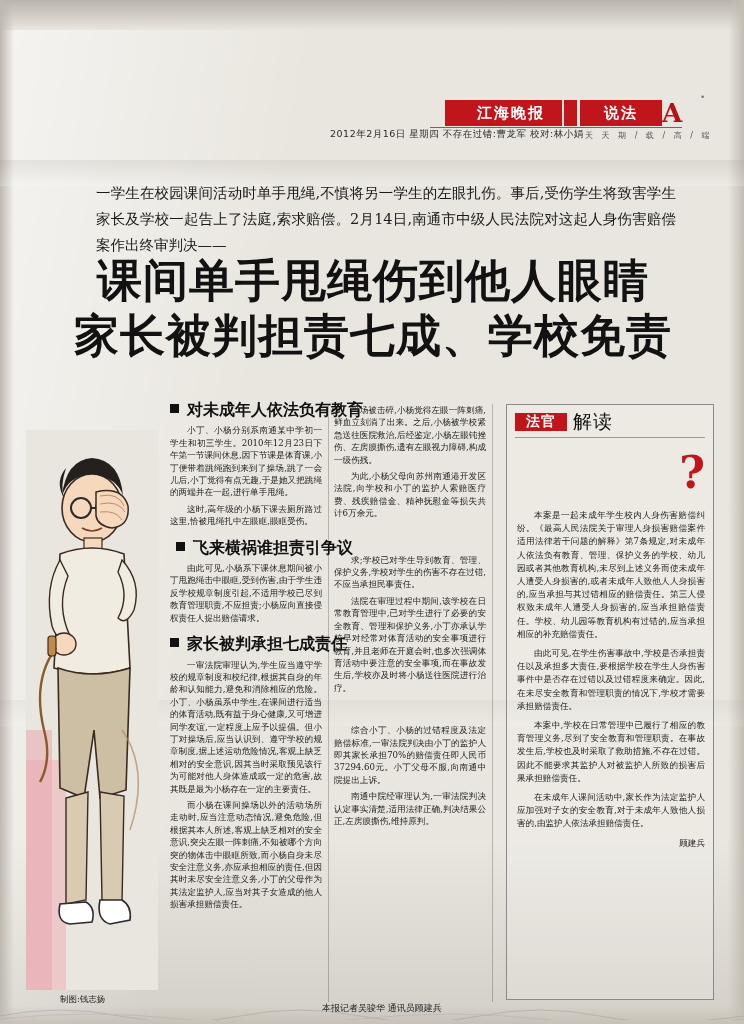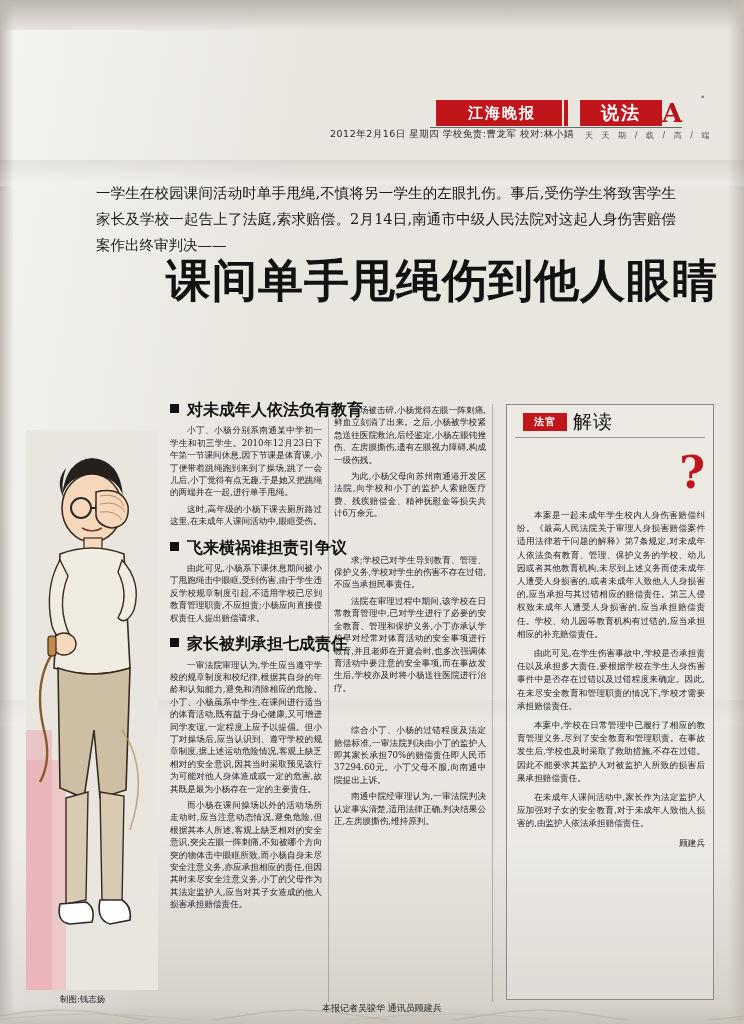--- a/index.html
+++ b/index.html
@@ -34,34 +34,34 @@
   .edge-right { position:absolute; top:0; bottom:0; right:0; width:16px;
     background: linear-gradient(270deg,#c3bdb4,rgba(233,230,223,0)); }
   .edge-bottom { position:absolute; bottom:0; left:0; right:0; height:18px;
     background: linear-gradient(0deg,#c7c1b8,rgba(233,230,223,0)); }
 
   
   .masthead {
     position: absolute; left: 430px; top: 100px; width: 296px; height: 44px;
   }
   .mast-logo {
-    position: absolute; left: 6px; top: 0;
+    position: absolute; left: 15px; top: 0;
     width: 132px; height: 26px;
     background: #c0151b;
     color: #fff;
     font-size: 15px; font-weight: bold;
     letter-spacing: 2px;
     display: flex; align-items: center; justify-content: center;
     font-family: "DejaVu Serif", serif;
   }
   .mast-sep { position:absolute; left:132px; top:0; width:2px; height:26px; background:#e9e6df; }
   .mast-col {
     position: absolute; left: 150px; top: 0; width: 82px; height: 26px;
     background:#c0151b; color:#fff;
-    font-size: 18px; font-weight:bold; letter-spacing:2px;
+    font-size: 15px; font-weight:bold; letter-spacing:2px;
     display:flex; align-items:center; justify-content:center;
     font-family: "DejaVu Serif", serif;
   }
   .mast-letter {
     position:absolute; left:232px; top:-2px;
     font-size: 26px; font-weight: bold; color:#b5121a;
     font-family: "DejaVu Serif", serif;
   }
   .mast-line {
     position: absolute; left: 0; top: 27px; width: 252px;
@@ -82,21 +82,21 @@
     position: absolute; left: 96px; top: 180px; width: 580px;
     font-family: "DejaVu Serif", serif;
     font-size: 14.5px; line-height: 26px; color: #1b1b1b;
     text-align: justify;
   }
   .lede p { margin: 0; text-indent: 0; }
 
   
   .headline {
     position: absolute; left: 28px; top: 258px; width: 690px;
-    text-align: right;
+    text-align: center;
   }
   .hl1, .hl2 {
     font-family: "DejaVu Serif", serif;
     font-weight: bold;
     color: #121212;
     letter-spacing: 1px;
     white-space: nowrap;
     line-height: 1.0;
   }
   .hl1 { font-size: 45px; }
@@ -125,22 +125,22 @@
   
   .vrule { position:absolute; width:1px; background: rgba(80,80,80,.35); }
 
   
   .sidebar {
     position: absolute; left: 506px; top: 404px; width: 208px; height: 596px;
     border: 1px solid #8a8a8a;
     background: rgba(255,255,255,0.18);
   }
   .sb-badge {
-    position:absolute; left: 16px; top: 8px; width: 44px; height: 18px;
-    background:#c0151b; color:#fff; font-size: 10px; font-weight:bold;
+    position:absolute; left: 8px; top: 8px; width: 52px; height: 18px;
+    background:#c0151b; color:#fff; font-size: 14px; font-weight:bold;
     display:flex; align-items:center; justify-content:center;
     font-family:"DejaVu Serif", serif; letter-spacing:1px;
   }
   .sb-badge-txt {
     position:absolute; left: 66px; top: 4px;
     font-family:"DejaVu Serif", serif; font-size: 19px; font-weight:normal; color:#111;
     letter-spacing: 1px;
   }
   .sb-rule { position:absolute; left:8px; top:32px; width:190px; border-top:1px solid #9a9a9a; }
   .sb-title {
@@ -195,43 +195,44 @@
   <div class="fold" style="top:700px; opacity:.5;"></div>
 
   <div class="tiny-mark">•</div>
 
   <div class="masthead">
     <div class="mast-logo">江海晚报</div>
     <div class="mast-sep"></div>
     <div class="mast-col">说法</div>
     <div class="mast-letter">A</div>
     <div class="mast-line"></div>
-    <div class="mast-meta" style="left:-100px; width:352px; text-align:left;">2012年2月16日 星期四  学校免责:曹龙军  校对:林小娟</div>
+    <div class="mast-meta" style="left:-100px; width:352px; text-align:left;">2012年2月16日 星期四  不存在过错:曹龙军  校对:林小娟</div>
     <div class="mast-sub" style="left:155px; top:30px;">天 天 期 / 载 / 高 / 端</div>
   </div>
 
   <div class="lede">
     <p>一学生在校园课间活动时单手甩绳,不慎将另一学生的左眼扎伤。事后,受伤学生将致害学生家长及学校一起告上了法庭,索求赔偿。2月14日,南通市中级人民法院对这起人身伤害赔偿案作出终审判决——</p>
   </div>
 
   <div class="headline">
     <div class="hl1">课间单手甩绳伤到他人眼睛</div>
+    <div class="hl2">家长被判担责七成、学校免责</div>
   </div>
 
   <div class="vrule" style="left:328px; top:404px; height:598px;"></div>
   <div class="vrule" style="left:492px; top:404px; height:598px;"></div>
 
   <div class="col colA">
     <div class="sub">
       <span class="sq"></span><span>对未成年人依法负有教育</span>
     </div>
     <p>小丁、小杨分别系南通某中学初一学生和初三学生。2010年12月23日下午第一节课间休息,因下节课是体育课,小丁便带着跳绳跑到来到了操场,跳了一会儿后,小丁觉得有点无趣,于是她又把跳绳的两端并在一起,进行单手甩绳。</p>
-    <p>这时,高年级的小杨下课去厕所路过这里,在未成年人课间活动中,眼眶受伤。</p>
-
-    <div class="sub" style="margin-top:14px;">
+    <p>这时,高年级的小杨下课去厕所路过这里,恰被甩绳扎中左眼眶,眼眶受伤。</p>
+
+    <div class="sub" style="margin-top:14px;margin-left:6px;">
       <span class="sq"></span><span>飞来横祸谁担责引争议</span>
     </div>
     <p>由此可见,小杨系下课休息期间被小丁甩跑绳击中眼眶,受到伤害,由于学生违反学校规章制度引起,不适用学校已尽到教育管理职责,不应担责;小杨应向直接侵权责任人提出赔偿请求。</p>
 
     <div class="sub" style="margin-top:14px;">
       <span class="sq"></span><span>家长被判承担七成责任</span>
     </div>
     <p>一审法院审理认为,学生应当遵守学校的规章制度和校纪律,根据其自身的年龄和认知能力,避免和消除相应的危险。小丁、小杨虽系中学生,在课间进行适当的体育活动,既有益于身心健康,又可增进同学友谊,一定程度上应予以提倡。但小丁对操场后,应当认识到、遵守学校的规章制度,据上述运动危险情况,客观上缺乏相对的安全意识,因其当时采取预见该行为可能对他人身体造成或一定的危害,故其既是最为小杨存在一定的主要责任。</p>
     <p>而小杨在课间操场以外的活动场所走动时,应当注意动态情况,避免危险,但根据其本人所述,客观上缺乏相对的安全意识,突尖左眼一阵刺痛,不知被哪个方向突的物体击中眼眶所致,而小杨自身未尽安全注意义务,亦应承担相应的责任,但因其时未尽安全注意义务,小丁的父母作为其法定监护人,应当对其子女造成的他人损害承担赔偿责任。</p>
   </div>

